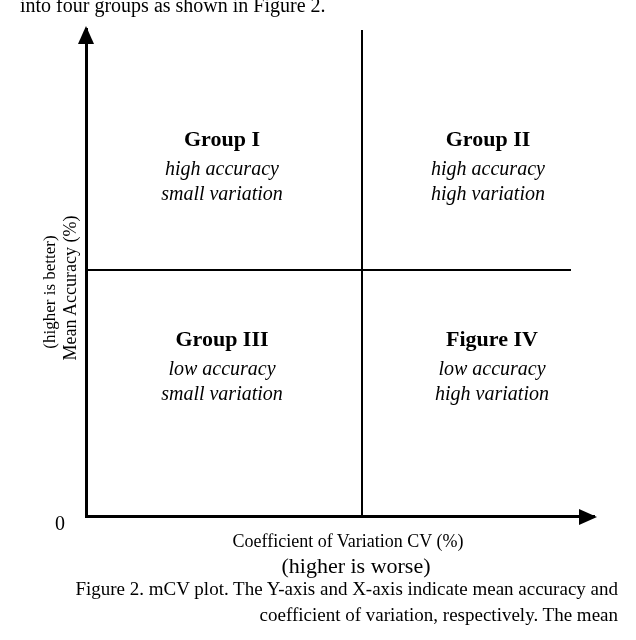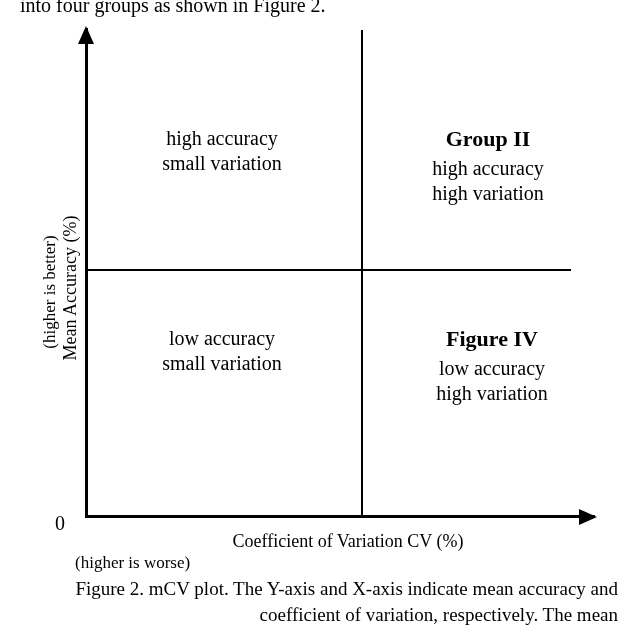--- a/index.html
+++ b/index.html
@@ -82,21 +82,21 @@
     position: absolute;
     text-align: center;
     width: 230px;
     color: #000;
   }
   .q1 { left: 22px;  top: 98px; }
   .q2 { left: 288px; top: 98px; }
   .q3 { left: 22px;  top: 298px; }
   .q4 { left: 292px; top: 298px; }
   .quad .title { font-weight: bold; font-size: 22px; margin-bottom: 4px; }
-  .quad .l1, .quad .l2 { font-size: 20px; line-height: 1.25; }
+  .quad .l1, .quad .l2 { font-size: 20px; line-height: 1.25; font-style: italic; }
   .y-label-wrap {
     position: absolute;
     left: 32px;
     top: 162px;
     width: 40px;
     height: 260px;
   }
   .y-label {
     position: absolute;
     transform: rotate(-90deg);
@@ -128,25 +128,25 @@
   .x-label {
     position: absolute;
     left: 93px;
     top: 531px;
     width: 510px;
     text-align: center;
     font-size: 18px;
   }
   .x-sub {
     position: absolute;
-    left: 75px;
+    left: 101px;
     top: 553px;
     width: 510px;
-    text-align: left;
-    font-size: 17px;
+    text-align: center;
+    font-size: 22px;
   }
   .caption {
     position: absolute;
     left: 18px;
     right: 18px;
     top: 576px;
     font-size: 19px;
     text-align: right;
     line-height: 1.35;
   }
@@ -158,29 +158,31 @@
 
 <div class="plot">
   <div class="y-axis-line"></div>
   <div class="y-arrow"></div>
   <div class="x-axis-line"></div>
   <div class="x-arrow"></div>
   <div class="v-div"></div>
   <div class="h-div"></div>
 
   <div class="quad q1">
+    <div class="title">Group I</div>
     <div class="l1">high accuracy</div>
     <div class="l2">small variation</div>
   </div>
   <div class="quad q2">
     <div class="title">Group II</div>
     <div class="l1">high accuracy</div>
     <div class="l2">high variation</div>
   </div>
   <div class="quad q3">
+    <div class="title">Group III</div>
     <div class="l1">low accuracy</div>
     <div class="l2">small variation</div>
   </div>
   <div class="quad q4">
     <div class="title">Figure IV</div>
     <div class="l1">low accuracy</div>
     <div class="l2">high variation</div>
   </div>
 </div>
 

